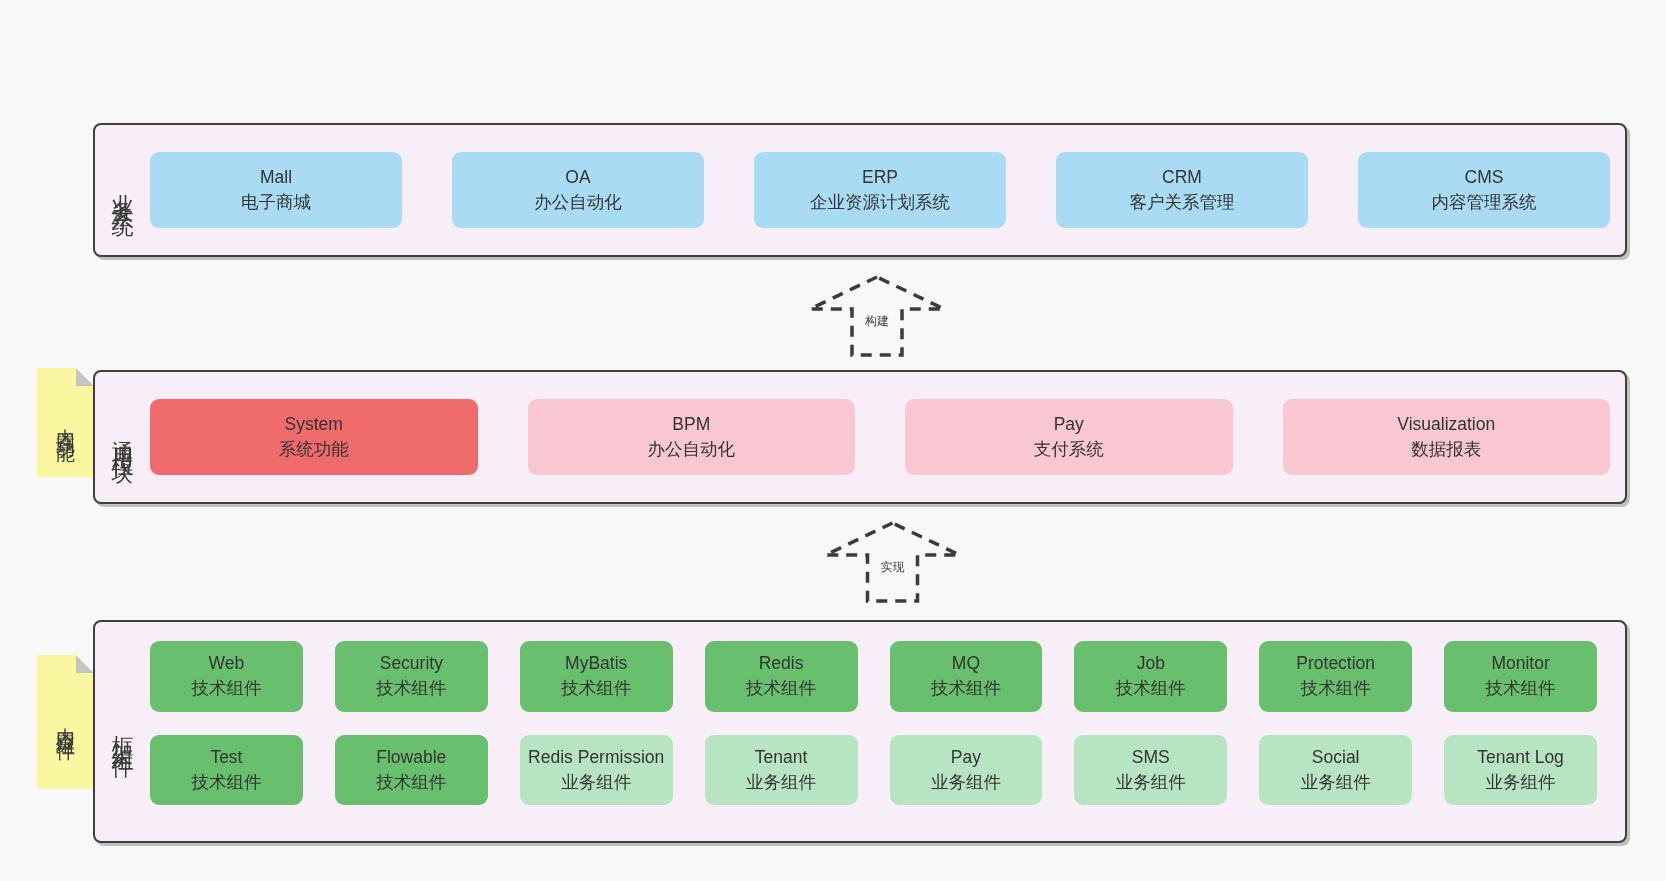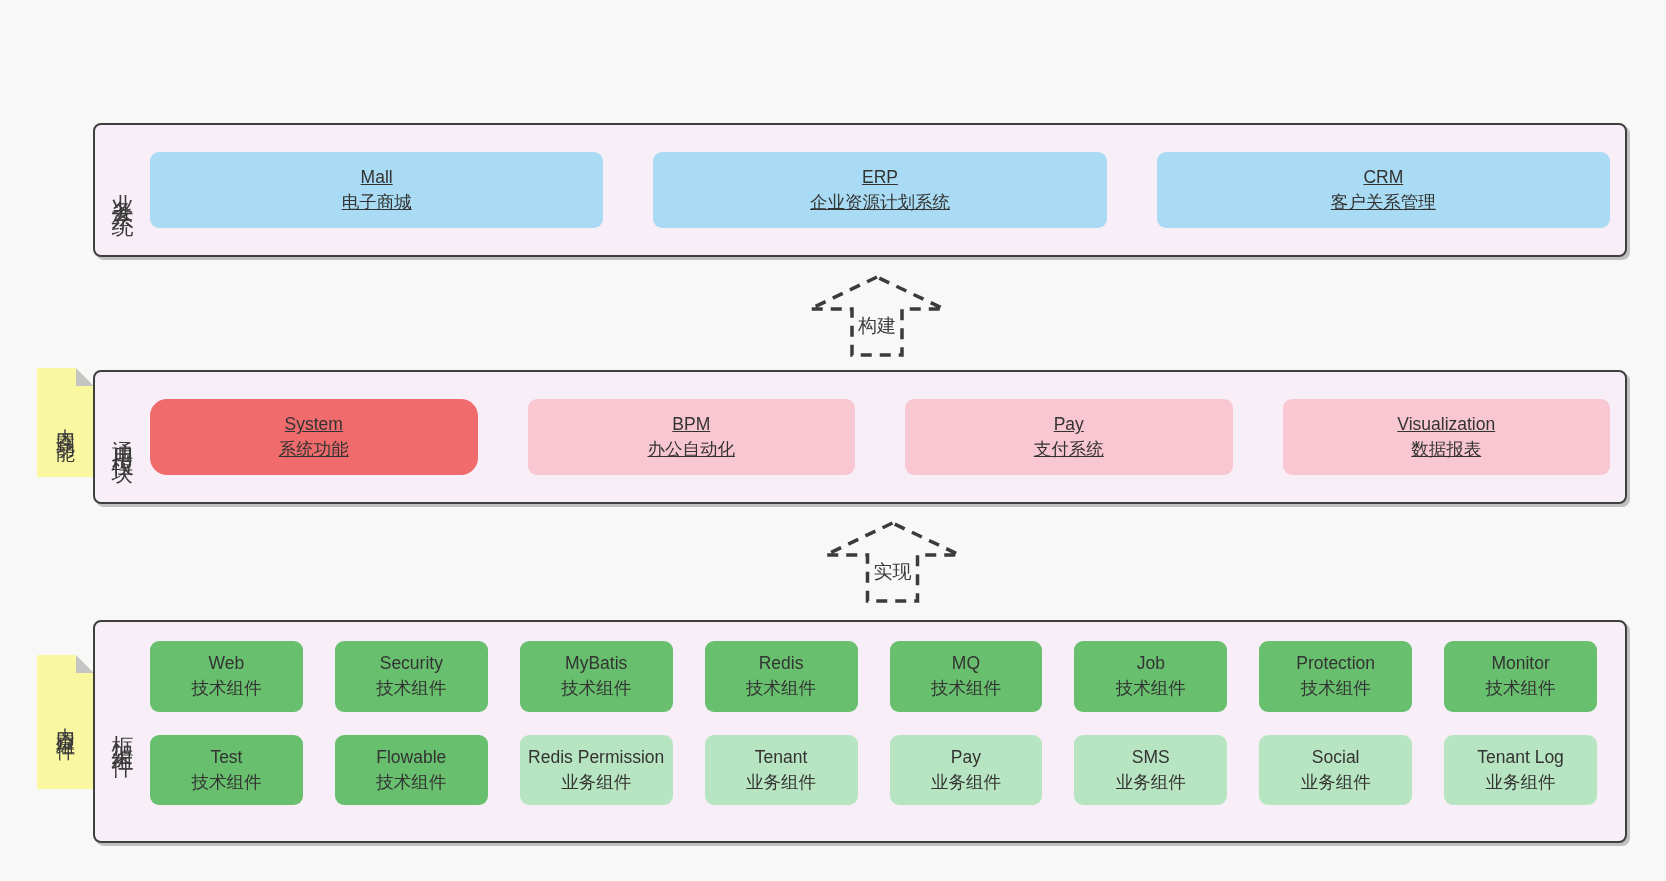--- a/index.html
+++ b/index.html
@@ -26,31 +26,31 @@
     font-size:22px;letter-spacing:7px;color:#3a3a3a;padding:6px 0;
   }
   .band-rows{
     flex:1;display:flex;flex-direction:column;justify-content:space-between;
     box-sizing:border-box;
   }
   .band-business .band-rows,
   .band-modules .band-rows{padding:27px 15px 27px 0;}
   .band-components .band-rows{padding:19px 28px 36px 0;}
   .row{display:flex;flex:1;}
-  .band-business .row,.band-modules .row{gap:50px;text-decoration:underline;}
+  .band-business .row,.band-modules .row{gap:50px;}
   .band-components .row{gap:32px;}
   .band-components .row + .row{margin-top:23px;}
   
   .box{
     flex:1;border-radius:9px;display:flex;flex-direction:column;
     align-items:center;justify-content:center;text-align:center;
     font-size:17.5px;line-height:1.42;padding:4px 8px;box-sizing:border-box;
   }
   .box.blue{background:var(--c-blue,#a9dcf4);}
-  .box.red{background:var(--c-red,#f06b6c);border-radius:17px;}
+  .box.red{background:var(--c-red,#f06b6c);}
   .box.pink{background:var(--c-pink,#f9c7d1);}
   .box.green{background:var(--c-green,#68c06e);}
   .box.lightgreen{background:var(--c-lightgreen,#b8e5c1);}
   .box-title,.box-subtitle{color:#333;}
   
   .note{
     position:absolute;left:37px;width:57px;box-sizing:border-box;z-index:0;
     background:var(--c-note,#f9f7a0);
     display:flex;align-items:center;justify-content:center;
     clip-path:polygon(0 0,calc(100% - 18px) 0,100% 18px,100% 100%,0 100%);
@@ -66,21 +66,21 @@
     writing-mode:vertical-lr;text-orientation:upright;
     font-size:19px;letter-spacing:5px;color:#3a3a3a;
   }
   
   .arrow{position:absolute;z-index:0;}
   .arrow-build{left:807px;top:274px;width:140px;height:84px;}
   .arrow-implement{left:822px;top:520px;width:141px;height:84px;}
   .arrow svg{position:absolute;left:0;top:0;width:100%;height:100%;}
   .arrow-label{
     position:absolute;left:50%;top:39px;transform:translateX(-50%);
-    background:#f8f8f8;font-size:19px;color:#3c3c3c;padding:0 3px;white-space:nowrap;
+    background:#f8f8f8;font-size:12px;color:#3c3c3c;padding:0 3px;white-space:nowrap;
   }
 </style>
 </head>
 <body>
 
 <div class="canvas">
 
   <div class="note note-modules">
     <span class="note-text">内置功能</span>
   </div>
@@ -104,26 +104,34 @@
 
   <div class="band band-business">
     <div class="band-label">业务系统</div>
     <div class="band-rows">
         <div class="row">
           <div class="box blue">
             <div class="box-title">Mall</div>
             <div class="box-subtitle">电子商城</div>
           </div>
           <div class="box blue">
+            <div class="box-title">OA</div>
+            <div class="box-subtitle">办公自动化</div>
+          </div>
+          <div class="box blue">
             <div class="box-title">ERP</div>
             <div class="box-subtitle">企业资源计划系统</div>
           </div>
           <div class="box blue">
             <div class="box-title">CRM</div>
             <div class="box-subtitle">客户关系管理</div>
+          </div>
+          <div class="box blue">
+            <div class="box-title">CMS</div>
+            <div class="box-subtitle">内容管理系统</div>
           </div>
         </div>
       </div>
   </div>
 
   <div class="band band-modules">
     <div class="band-label">通用模块</div>
     <div class="band-rows">
         <div class="row">
           <div class="box red">

